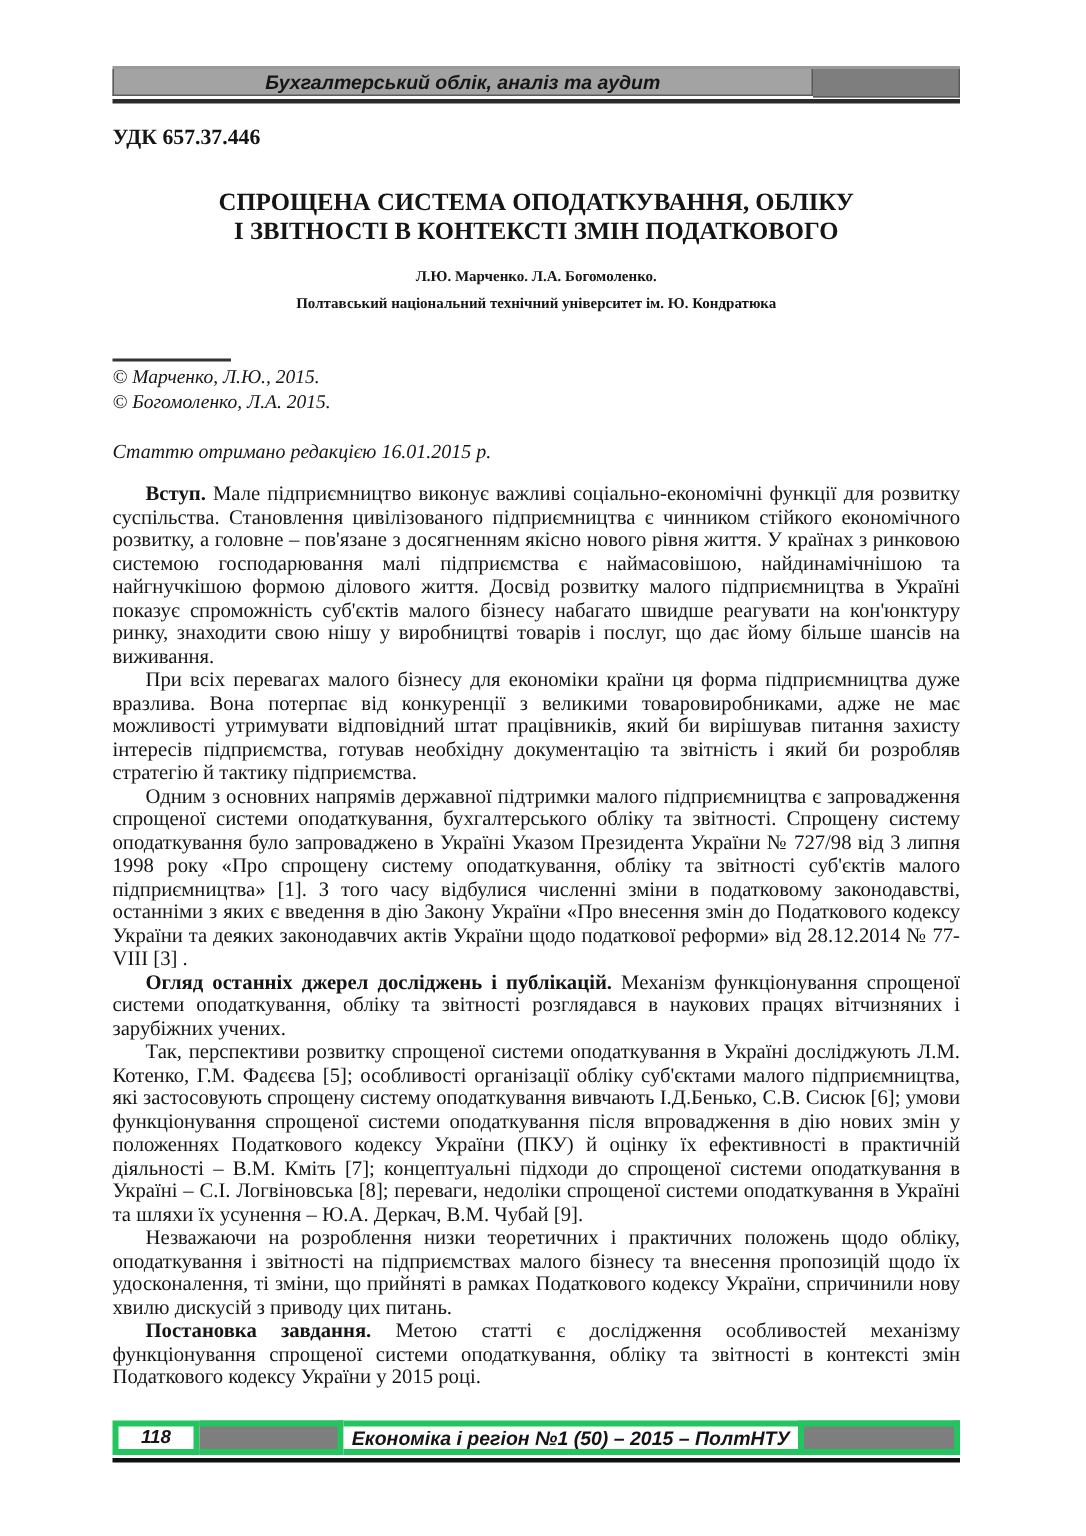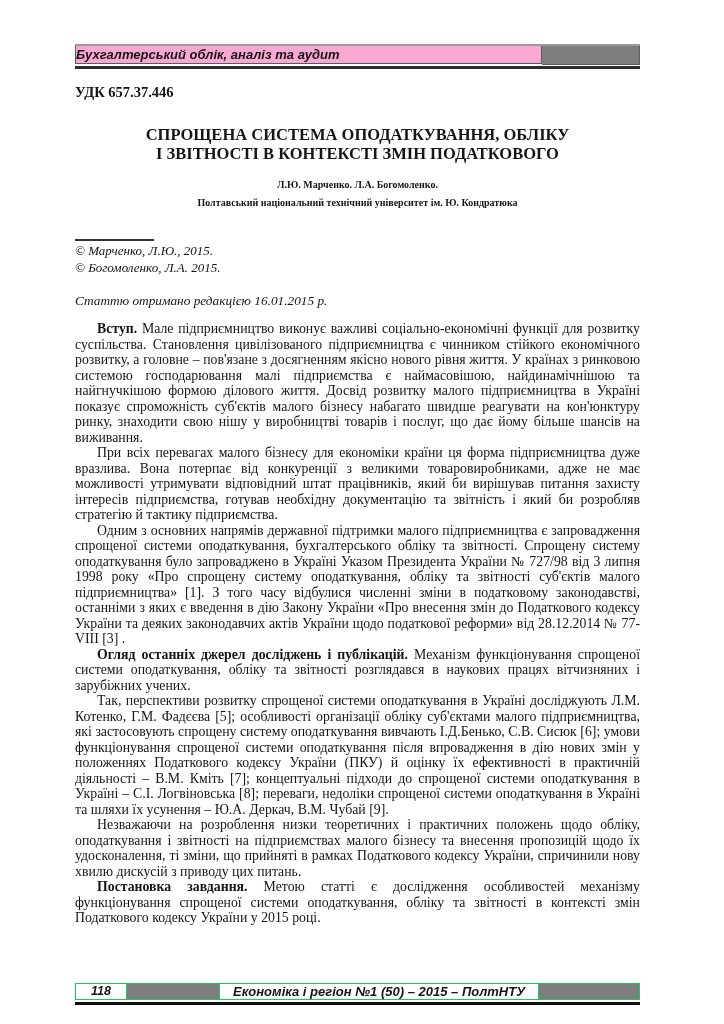--- a/index.html
+++ b/index.html
@@ -5,45 +5,45 @@
   html,body { margin:0; padding:0; background:#ffffff; }
   .page {
     position:relative; width:724px; height:1024px; background:#ffffff;
     box-sizing:border-box; padding:44px 84px 0 75px;
     font-family:"Liberation Serif","DejaVu Serif",serif; color:#151515;
     overflow:hidden;
   }
   
   .bar-row { display:flex; align-items:stretch; border-top:2px solid #9a9a9a; }
   .bar-cell-title {
-    flex:1; border:1px solid #5a5a5a; border-top:none; background:#f9a8d4;
+    flex:1; border:1px solid #5a5a5a; border-top:none; background:#a3a3a3;
     font-family:"Liberation Sans","DejaVu Sans",sans-serif;
     font-weight:bold; font-style:italic; font-size:13px; line-height:17px;
-    text-align:left; height:17px;
+    text-align:center; height:17px;
   }
   .bar-cell-gray { width:97px; height:18px; background:#7e7e7e; border:1px solid #5a5a5a; border-top:none; border-left:none; }
   .thick-rule-top { height:3px; background:#2c2c2c; margin-top:1px; }
   
   .udc { margin-top:15px; font-size:14.5px;font-weight:bold; }
   .article-title { margin-top:24px; }
   .title-line { text-align:center; font-weight:bold; font-size:16.5px; line-height:19px; }
   .byline { margin-top:13px; }
   .authors, .affiliation { text-align:center; font-weight:bold; font-size:10px; line-height:17.5px; }
   .footnote-block { margin-top:28px; }
   .fn-rule { width:79px; height:0; border-top:2px solid #333; margin-bottom:2px; }
   .copyright-line { font-style:italic; font-size:13px; line-height:16.5px; }
   .received { margin-top:17px; font-style:italic; font-size:13.3px; line-height:16px;font-family:Liberation Serif, serif; }
   
   .article-body { margin-top:12px; }
   .article-body p { margin:0; text-align:justify; text-indent:22px; font-size:13.8px; line-height:15.5px; }
   .lead { font-weight:bold; }
   
   .footer { position:absolute; left:75px; right:84px; top:947px; }
   .footer-row { display:flex; align-items:stretch; }
-  .footer-cell { border:1px solid #22c55e; height:15px; box-sizing:content-box;margin-top:36px; }
+  .footer-cell { border:4px solid #22c55e; height:15px; box-sizing:content-box; }
   .pgnum-cell {
     width:50px; text-align:center; background:#fff;
     font-family:"Liberation Sans","DejaVu Sans",sans-serif;
     font-weight:bold; font-style:italic; font-size:12.5px; line-height:15px;
   }
   .fgray { background:#7e7e7e; border-left:none; }
   .fgray-left { width:92px; }
   .fgray-right { width:100px; }
   .journal-cell {
     flex:1; text-align:center; background:#fff; border-left:none;

